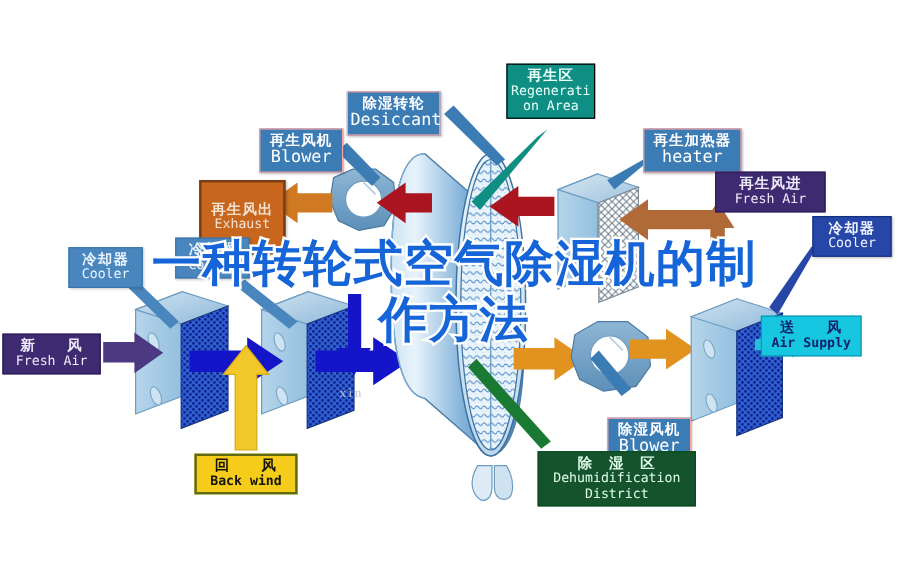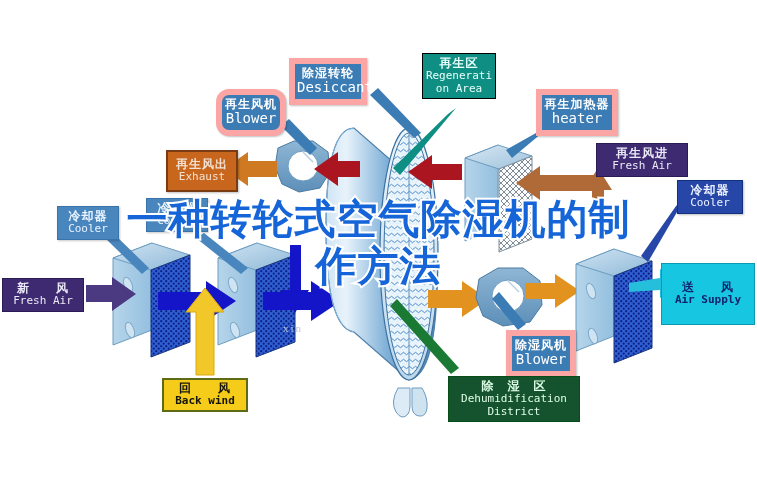--- a/index.html
+++ b/index.html
@@ -7,22 +7,22 @@
   #stage{position:relative;width:757px;height:488px;background:#ffffff;overflow:hidden;}
   #svgroot{position:absolute;left:0;top:0;width:757px;height:488px;}
 
   
   .lbl{position:absolute;box-sizing:border-box;text-align:center;line-height:1.12;
        font-family:"DejaVu Sans Mono","Liberation Mono",monospace;white-space:nowrap;}
   .lbl .cn{display:block;font-family:"DejaVu Sans","Liberation Sans",sans-serif;font-weight:700;letter-spacing:1px;}
   .lbl .en{display:block;font-family:"DejaVu Sans Mono","Liberation Mono",monospace;letter-spacing:0px;}
 
   
-  .box-steel{background:#3c7cb4;border:6px solid #fca5a5;color:#ffffff;
-             box-shadow:1px 1px 2px rgba(0,0,0,.25);}
+  .box-steel{background:#3c7cb4;border:1px solid #fca5a5;color:#ffffff;
+             box-shadow:1px 1px 2px rgba(0,0,0,.25);margin-top:18px;}
   .box-steel .cn{font-size:12px;}
   .box-steel .en{font-size:14px;}
 
   
   .box-steel2{background:#4a86be;border:1px solid #3a73a8;color:#eaf4ff;
               box-shadow:1px 1px 2px rgba(0,0,0,.22);}
   .box-steel2 .cn{font-size:12px;}
   .box-steel2 .en{font-size:11px;}
 
   
@@ -227,21 +227,21 @@
     <path d="M448 114 L456 108 L400 175 L393 168 Z" fill="#0f8f84"></path>
 
     <path d="M451 374 L459 368 L397 299 L390 306 Z" fill="#1a7a33"></path>
   </svg>
 
   <div class="lbl box-steel" style="left:289px;top:58px;width:78px;padding:3px 2px;">
     <span class="cn">除湿转轮</span>
     <span class="en">Desiccant</span>
   </div>
 
-  <div class="lbl box-steel" style="left:216px;top:89px;width:70px;padding:3px 2px;border-radius:13px;">
+  <div class="lbl box-steel" style="left:216px;top:89px;width:70px;padding:3px 2px;">
     <span class="cn">再生风机</span>
     <span class="en">Blower</span>
   </div>
 
   <div class="lbl box-teal" style="left:422px;top:53px;width:74px;padding:3px 2px;">
     <span class="cn">再生区</span>
     <span class="en">Regenerati</span>
     <span class="en">on Area</span>
   </div>
 
@@ -253,21 +253,21 @@
   <div class="lbl box-purple" style="left:596px;top:143px;width:92px;padding:3px 2px;">
     <span class="cn">再生风进</span>
     <span class="en">Fresh Air</span>
   </div>
 
   <div class="lbl box-navy" style="left:677px;top:180px;width:66px;padding:3px 2px;">
     <span class="cn">冷却器</span>
     <span class="en">Cooler</span>
   </div>
 
-  <div class="lbl box-orange" style="left:166px;top:150px;width:72px;padding:6px 2px;">
+  <div class="lbl box-orange" style="left:166px;top:150px;width:72px;padding:16px 2px;">
     <span class="cn">再生风出</span>
     <span class="en">Exhaust</span>
   </div>
 
   <div class="lbl box-steel2" style="left:57px;top:206px;width:62px;padding:3px 2px;">
     <span class="cn">冷却器</span>
     <span class="en">Cooler</span>
   </div>
 
   <div class="lbl box-steel2" style="left:146px;top:198px;width:62px;padding:3px 2px;">
@@ -289,21 +289,21 @@
     <span class="cn">除湿风机</span>
     <span class="en">Blower</span>
   </div>
 
   <div class="lbl box-green" style="left:448px;top:376px;width:132px;padding:3px 2px;">
     <span class="cn">除　湿　区</span>
     <span class="en">Dehumidification</span>
     <span class="en">District</span>
   </div>
 
-  <div class="lbl box-cyan" style="left:661px;top:263px;width:94px;padding:17px 2px;">
+  <div class="lbl box-cyan" style="left:634px;top:263px;width:84px;padding:3px 2px;">
     <span class="cn">送　　风</span>
     <span class="en">Air Supply</span>
   </div>
 
   <div id="wmark">xin</div>
 
   <div id="title">
     <span class="t1">一种转轮式空气除湿机的制</span>
     <span class="t2">作方法</span>
   </div>

